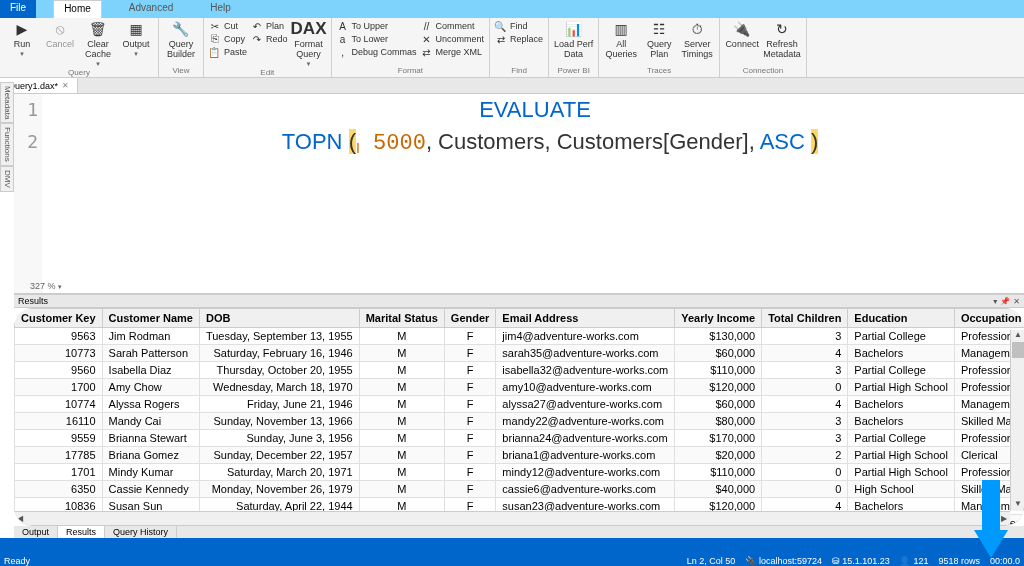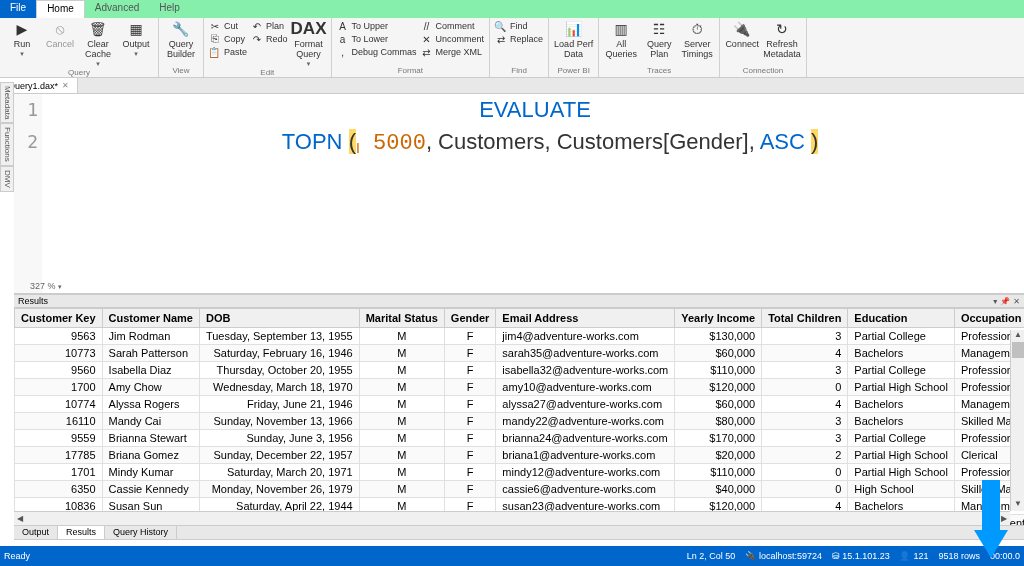--- a/index.html
+++ b/index.html
@@ -1,19 +1,19 @@
 <!DOCTYPE html>
 <html><head>
   <meta charset="utf-8">
   <style>
     * { margin: 0; padding: 0; box-sizing: border-box; font-family: 'Segoe UI', Tahoma, sans-serif; }
     body { width: 1024px; height: 566px; background: #fff; overflow: hidden; position: relative; font-size: 11px; }
 
     
-    .menu-tabs { display: flex; height: 18px; background: #86efac; }
+    .menu-tabs { display: flex; height: 18px; background: #7dd3fc; gap: 17px; }
     .menu-tab { padding: 2px 10px; font-size: 10px; cursor: pointer; }
     .menu-tab.file { background: #0066cc; color: #fff; }
     .menu-tab.active { background: #fff; border-top: 1px solid #ccc; border-left: 1px solid #ccc; border-right: 1px solid #ccc; }
     .menu-tab.inactive { color: #555; }
 
     
     .ribbon { display: flex; height: 60px; background: #f5f5f5; border-bottom: 1px solid #ccc; }
     .ribbon-group { display: flex; flex-direction: column; justify-content: space-between; border-right: 1px solid #d0d0d0; padding: 2px 5px; }
     .ribbon-group-items { display: flex; gap: 4px; align-items: flex-start; flex: 1; }
     .ribbon-big { display: flex; flex-direction: column; align-items: center; justify-content: center; gap: 1px; cursor: pointer; min-width: 34px; font-size: 9px; color: #333; text-align: center; }
@@ -44,40 +44,40 @@
     .num { color: #cc6600; font-family: Liberation Mono, monospace; }
     .ident { color: #333; }
     .cursor-mark { color: #cc6600; font-size: 14px; position: relative; top:4px; }
     .zoom-ind { position:absolute; bottom:2px; left:16px; font-size:9px; color:#666; }
 
     
     .results-header { margin-left: 14px; height: 14px; background: #e8e8e8; border-top: 1px solid #ccc; border-bottom: 1px solid #ccc; font-size: 9px; padding-left: 4px; display:flex; justify-content:space-between; align-items:center; }
     .results-header .ctrl { display:flex; gap:3px; padding-right:4px; font-size:8px; color:#555; }
 
     
-    .table-wrap { margin-left: 14px; height: 218px; overflow: hidden; position: relative; background:#fff; border-bottom:1px solid #ccc; }
+    .table-wrap { margin-left: 14px; height: 218px; overflow: hidden; position: relative; background:#fff; border-bottom:1px solid #ccc;border-radius:19px; }
     table { border-collapse: collapse; width: 100%; font-size: 11px; }
     thead th { background: #f0f0f0; border: 1px solid #ccc; padding: 3px 6px; font-weight: bold; text-align: left; white-space: nowrap; font-size:11px; }
     tbody td { border: 1px solid #e0e0e0; padding: 2px 6px; white-space: nowrap; font-size:11px; }
     tbody tr:nth-child(even) { background:#fafafa; }
     .right { text-align: right; }
     .center { text-align: center; }
     .vscroll { position:absolute; right:0; top:22px; bottom:14px; width:14px; background:#f0f0f0; border-left:1px solid #ccc; }
     .vscroll .thumb { width:12px; height:16px; background:#c0c0c0; margin:0 auto; }
     .vscroll .arr { width:14px; height:12px; font-size:8px; text-align:center; color:#555; }
     .hscroll { position:absolute; left:0; right:14px; bottom:0; height:14px; background:#f0f0f0; border-top:1px solid #ccc; display:flex; justify-content:space-between; align-items:center; }
     .hscroll .arr { width:12px; font-size:8px; text-align:center; color:#555;}
 
     
     .out-tabs { margin-left: 14px; display:flex; height:14px; background:#e8e8e8; border-bottom:1px solid #ccc; }
     .out-tab { padding:1px 8px; font-size:9px; border-right:1px solid #ccc; cursor:pointer; }
     .out-tab.active { background:#fff; }
 
     
-    .status-bar { position:absolute; bottom:0; left:0; right:0; height:20px; background:#0066cc; color:#fff; font-size:9px; display:flex; align-items:center; padding:0 4px; }
+    .status-bar { position:absolute; bottom:0; left:0; right:0; height:28px; background:#0066cc; color:#fff; font-size:9px; display:flex; align-items:flex-end; padding:0 4px; }
     .status-left { flex: 1; }
     .status-right { display:flex; gap:10px; align-items:center; }
 
     
     .big-arrow { position:absolute; right:16px; bottom:6px; width:34px; height:80px; }
     .big-arrow .shaft { width:18px; height:50px; background:#0099ff; margin:0 auto; }
     .big-arrow .head { width:0; height:0; border-left:17px solid transparent; border-right:17px solid transparent; border-top:28px solid #0099ff; }
   </style>
 </head>
 <body>

